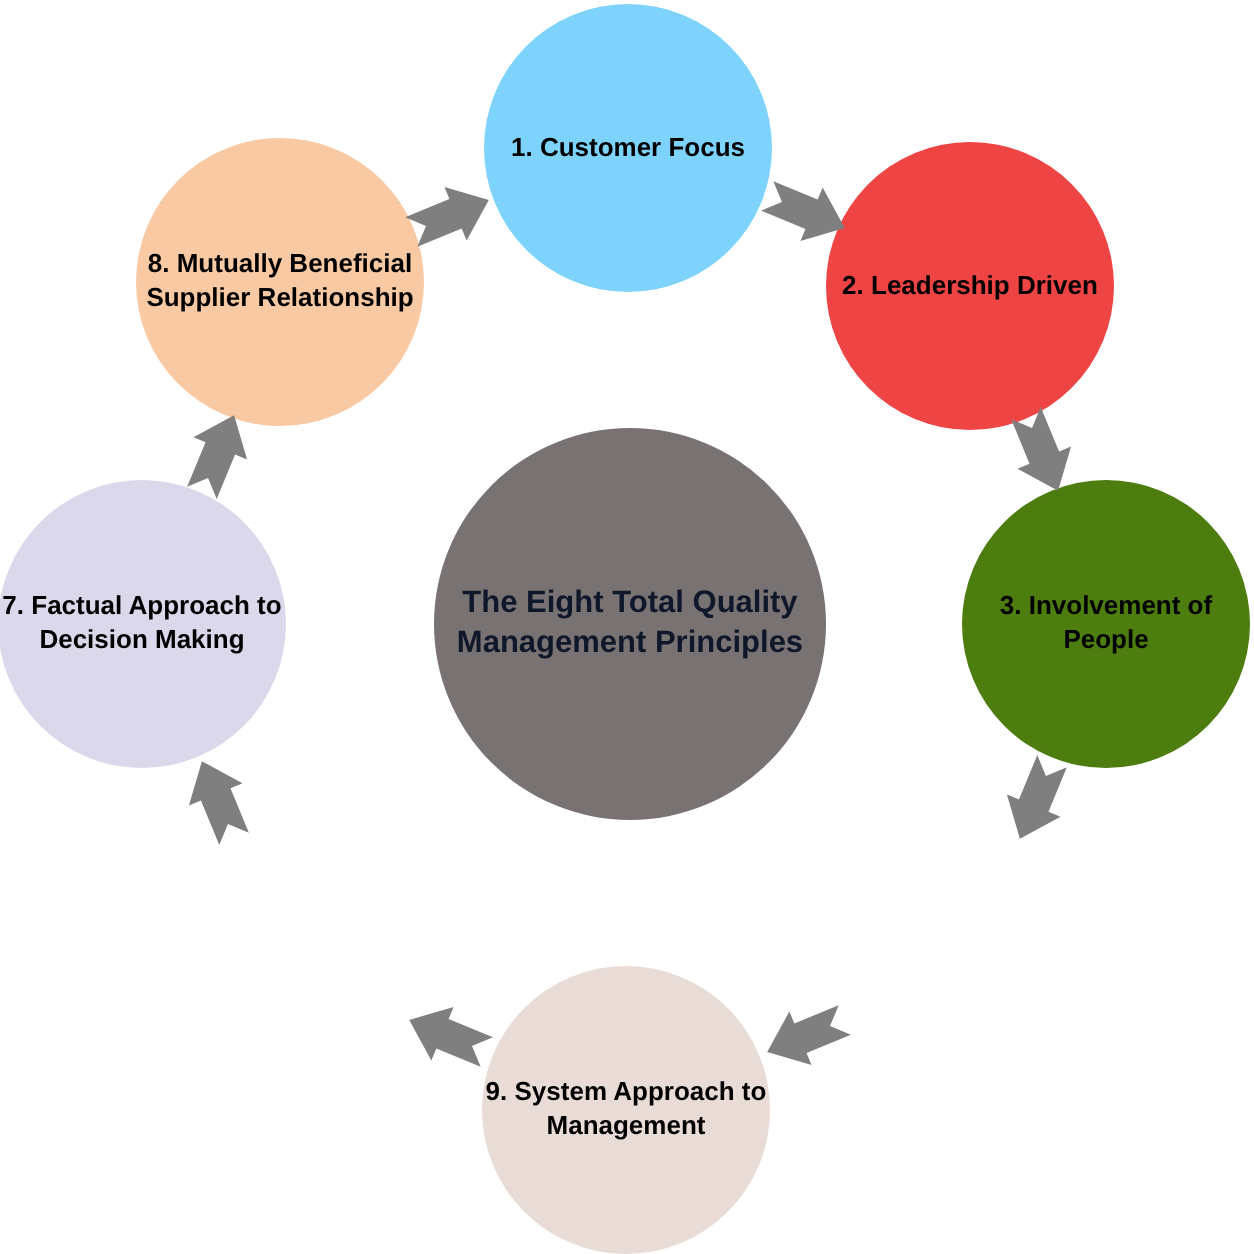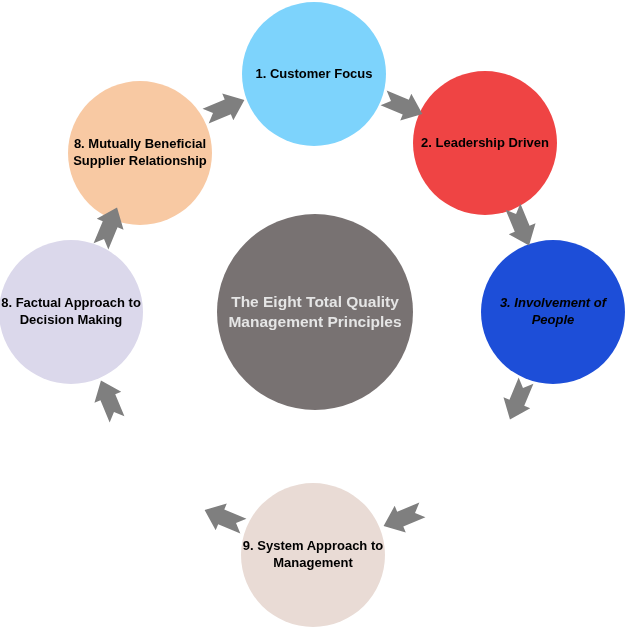--- a/index.html
+++ b/index.html
@@ -34,35 +34,35 @@
     position: absolute;
     left: 217px;
     top: 214px;
     width: 196px;
     height: 196px;
     border-radius: 50%;
     display: flex;
     align-items: center;
     justify-content: center;
     text-align: center;
-    color: #e5e5e5;
+    color: #0f172a;
     font-size: 15.5px;
     font-weight: bold;
     line-height: 1.3;
   }
   .center-node .label { display: block; width: 180px; }
   
   .n1 { left: 242px; top: 2px;   }
   .n2 { left: 413px; top: 71px;  }
   .n3 { left: 481px; top: 240px; }
   .n4 { left: 411px; top: 414px; }
   .n5 { left: 241px; top: 483px; }
   .n6 { left: 69px;  top: 412px; }
   .n7 { left: -1px;  top: 240px; }
-  .n8 { left: 68px;  top: 81px; text-align: center;  }
+  .n8 { left: 68px;  top: 69px; text-align: center;  }
   
   .arrow { position: absolute; width: 48px; height: 36px; }
   .a81 { left: 201px; top: 90px;  transform: rotate(-22.5deg); }
   .a12 { left: 379px; top: 88px;  transform: rotate(22.5deg);  }
   .a23 { left: 497px; top: 208px; transform: rotate(67.5deg);  }
   .a34 { left: 494px; top: 382px; transform: rotate(112.5deg); }
   .a45 { left: 379px; top: 500px; transform: rotate(157.5deg); }
   .a56 { left: 200px; top: 500px; transform: rotate(-157.5deg);}
   .a67 { left: 85px;  top: 382px; transform: rotate(-112.5deg);}
   .a78 { left: 85px;  top: 209px; transform: rotate(-67.5deg); }
@@ -75,28 +75,28 @@
   <div class="center-node" style="background: rgb(120, 114, 114);">
     <span class="label">The Eight Total Quality Management Principles</span>
   </div>
 
   <div class="node n1" style="background: #7dd3fc;">
     <span class="label">1. Customer Focus</span>
   </div>
   <div class="node n2" style="background: #ef4444;">
     <span class="label">2. Leadership Driven</span>
   </div>
-  <div class="node n3" style="background: #1d4ed8; font-style: italic;">
+  <div class="node n3" style="background: #4d7c0f;">
     <span class="label">3. Involvement of People</span>
   </div>
   <div class="node n5" style="background: rgb(233, 219, 213);">
     <span class="label">9. System Approach to Management</span>
   </div>
   <div class="node n7" style="background: rgb(219, 216, 235);">
-    <span class="label">8. Factual Approach to Decision Making</span>
+    <span class="label">7. Factual Approach to Decision Making</span>
   </div>
   <div class="node n8" style="background: rgb(248, 201, 163);">
     <span class="label">8. Mutually Beneficial Supplier Relationship</span>
   </div>
 
   <svg class="arrow a81" viewBox="-24 -18 48 36" xmlns="http://www.w3.org/2000/svg">
     <polygon points="-21,-8 3,-8 3,-14.5 21,0 3,14.5 3,8 -21,8 -13,0" style="fill: rgb(127, 127, 127);"></polygon>
   </svg>
   <svg class="arrow a12" viewBox="-24 -18 48 36" xmlns="http://www.w3.org/2000/svg">
     <polygon points="-21,-8 3,-8 3,-14.5 21,0 3,14.5 3,8 -21,8 -13,0" style="fill: rgb(127, 127, 127);"></polygon>

